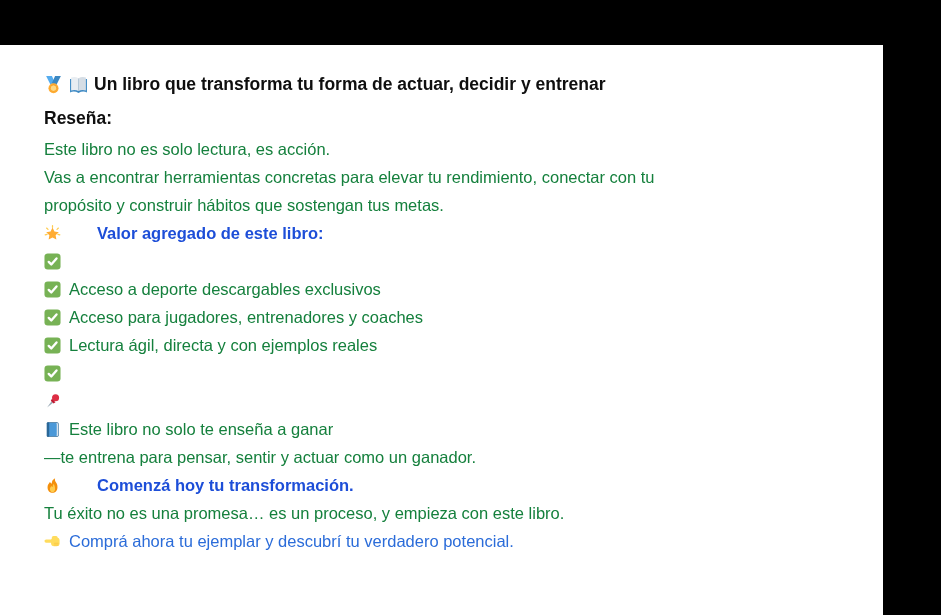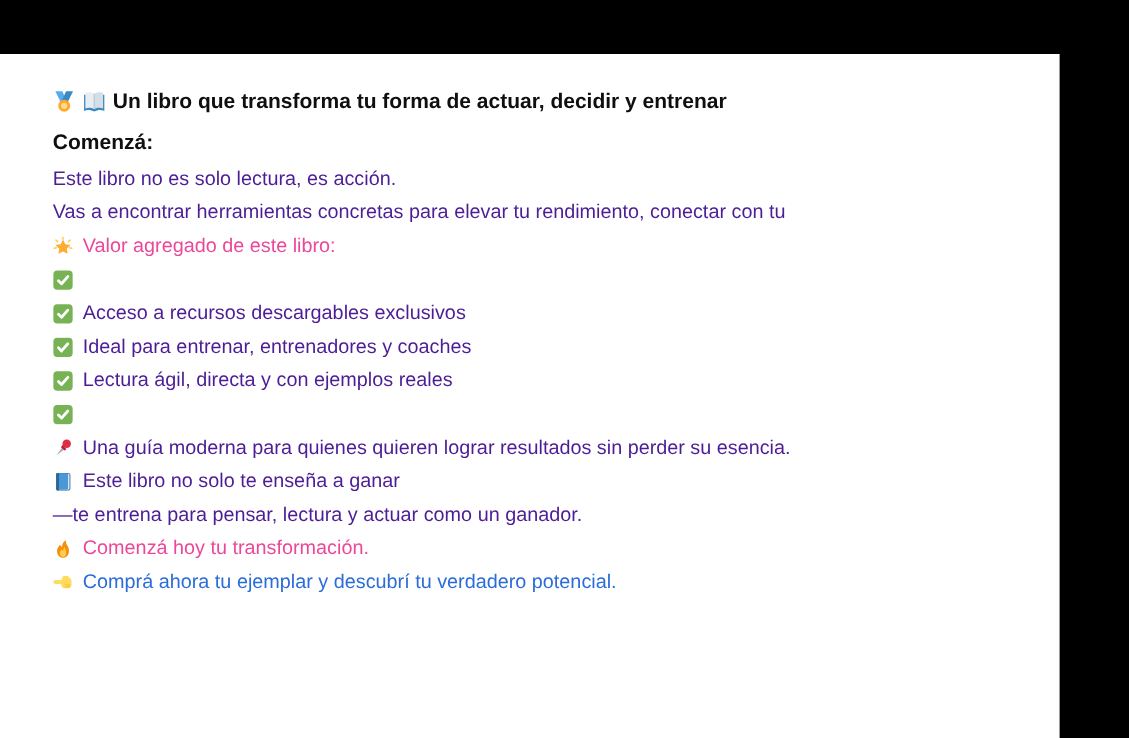--- a/index.html
+++ b/index.html
@@ -7,23 +7,23 @@
     width:941px;height:615px;position:relative;background:#000;
     font-family:"Liberation Sans","DejaVu Sans",sans-serif;
     overflow:hidden;
   }
   .top-bar{position:absolute;left:0;top:0;width:941px;height:45px;background:#000;}
   .right-bar{position:absolute;left:883px;top:0;width:58px;height:615px;background:#000;}
   .content{
     position:absolute;left:0;top:45px;width:883px;height:570px;background:#fff;
     box-sizing:border-box;padding:22px 21px 0 44px;overflow:hidden;
   }
-  .line{display:flex;align-items:center;height:28px;font-size:16.5px;color:#4c1d95;white-space:nowrap;}
+  .line{display:flex;align-items:center;height:28px;font-size:16.5px;color:#15803d;white-space:nowrap;}
   .line.heading{height:34px;font-size:17.5px;font-weight:700;color:#0f0f0f;}
-  .line.bold{font-weight:400;color:#ec4899;}
+  .line.bold{font-weight:700;color:#1d4ed8;gap:28px;}
   .line.link{color:#2b6cd9;cursor:pointer;}
   .icon{display:inline-flex;flex:0 0 auto;margin-right:8px;}
   .icon svg{width:17px;height:17px;display:block;}
   .line.heading .icon{margin-right:6px;}
   .line.heading .icon svg{width:19px;height:19px;}
 </style>
 </head>
 <body>
 
 <div class="top-bar"></div>
@@ -44,27 +44,30 @@
           <svg viewBox="0 0 36 36">
             <path fill="#3B88C3" d="M18 34c-5.5-3.2-11.5-3.2-16-1V7.5h32V33c-4.5-2.2-10.5-2.2-16 1z"></path>
             <path fill="#E8EDF2" d="M18 30.5c-4.2-2.6-9.3-3-14-1.1V4.8c4.7-1.9 9.8-1.4 14 1.2z"></path>
             <path fill="#D5DDE5" d="M18 30.5c4.2-2.6 9.3-3 14-1.1V4.8c-4.7-1.9-9.8-1.4-14 1.2z"></path>
             <path fill="#B8C4CE" d="M18 6v24.5l-.9-.55V5.5z"></path>
           </svg>
         </span>
         <span>Un libro que transforma tu forma de actuar, decidir y entrenar</span>
       </div>
       <div class="line heading">
-        <span>Comenzá:</span>
+        <span>Reseña:</span>
       </div>
       <div class="line body">
         <span>Este libro no es solo lectura, es acción.</span>
       </div>
       <div class="line body">
         <span>Vas a encontrar herramientas concretas para elevar tu rendimiento, conectar con tu</span>
+      </div>
+      <div class="line body">
+        <span>propósito y construir hábitos que sostengan tus metas.</span>
       </div>
       <div class="line bold">
         <span class="icon">
           <svg viewBox="0 0 36 36">
             <g stroke="#FFCC4D" stroke-width="2.6" stroke-linecap="round">
               <line x1="18" y1="1.5" x2="18" y2="5"></line>
               <line x1="5.5" y1="6.5" x2="8.5" y2="9.2"></line>
               <line x1="30.5" y1="6.5" x2="27.5" y2="9.2"></line>
               <line x1="2.5" y1="21" x2="6.5" y2="20"></line>
               <line x1="33.5" y1="21" x2="29.5" y2="20"></line>
@@ -82,30 +85,30 @@
           </svg>
         </span>
       </div>
       <div class="line body">
         <span class="icon">
           <svg viewBox="0 0 36 36">
             <rect x="1" y="1" width="34" height="34" rx="7" fill="#77B255"></rect>
             <path d="M10 18.8l5.4 5.4L26.5 11.6" fill="none" stroke="#fff" stroke-width="5" stroke-linecap="round" stroke-linejoin="round"></path>
           </svg>
         </span>
-        <span>Acceso a recursos descargables exclusivos</span>
+        <span>Acceso a deporte descargables exclusivos</span>
       </div>
       <div class="line body">
         <span class="icon">
           <svg viewBox="0 0 36 36">
             <rect x="1" y="1" width="34" height="34" rx="7" fill="#77B255"></rect>
             <path d="M10 18.8l5.4 5.4L26.5 11.6" fill="none" stroke="#fff" stroke-width="5" stroke-linecap="round" stroke-linejoin="round"></path>
           </svg>
         </span>
-        <span>Ideal para entrenar, entrenadores y coaches</span>
+        <span>Acceso para jugadores, entrenadores y coaches</span>
       </div>
       <div class="line body">
         <span class="icon">
           <svg viewBox="0 0 36 36">
             <rect x="1" y="1" width="34" height="34" rx="7" fill="#77B255"></rect>
             <path d="M10 18.8l5.4 5.4L26.5 11.6" fill="none" stroke="#fff" stroke-width="5" stroke-linecap="round" stroke-linejoin="round"></path>
           </svg>
         </span>
         <span>Lectura ágil, directa y con ejemplos reales</span>
       </div>
@@ -118,44 +121,46 @@
         </span>
       </div>
       <div class="line body">
         <span class="icon">
           <svg viewBox="0 0 36 36">
             <path fill="#99AAB5" d="M16 17.5l3.2 3.2L6.5 30.5z"></path>
             <circle cx="24.5" cy="10" r="7.5" fill="#DD2E44"></circle>
             <path fill="#BE1931" d="M16.8 12.2l7.5 7.5-4 2.3-5.8-5.8z"></path>
           </svg>
         </span>
-        <span>Una guía moderna para quienes quieren lograr resultados sin perder su esencia.</span>
       </div>
       <div class="line body">
         <span class="icon">
           <svg viewBox="0 0 36 36">
             <rect x="6" y="2.5" width="25" height="31" rx="3.5" fill="#2A6797"></rect>
             <rect x="8.5" y="4" width="21" height="28" rx="2" fill="#E8EDF2"></rect>
             <rect x="8.5" y="4" width="18.5" height="28" rx="2" fill="#4A98D8"></rect>
             <rect x="6" y="2.5" width="5" height="31" rx="2" fill="#2A6797"></rect>
           </svg>
         </span>
         <span>Este libro no solo te enseña a ganar</span>
       </div>
       <div class="line body">
-        <span>—te entrena para pensar, lectura y actuar como un ganador.</span>
+        <span>—te entrena para pensar, sentir y actuar como un ganador.</span>
       </div>
       <div class="line bold">
         <span class="icon">
           <svg viewBox="0 0 36 36">
             <path fill="#F4900C" d="M28.5 21.5C28.5 29 23.7 33.5 18 33.5S7.5 29 7.5 21.5c0-4.8 2.9-7.3 4.9-10.8 1.5 2 2.6 3 4.1 3.6C16 8.5 19.3 4.7 23.5 2.6c-1.1 4.2.4 6.8 2.4 9.8s2.6 5.4 2.6 9.1z"></path>
             <path fill="#FFCC4D" d="M23.5 25.3c0 4.4-2.5 6.7-5.5 6.7s-5.5-2.3-5.5-6.7c0-2.7 1.6-4.3 3-6.4.9 1.3 1.8 2 2.9 2.2-.1-2.7 1-5 2.6-6.6.4 2.8 2.5 5 2.5 10.8z"></path>
           </svg>
         </span>
         <span>Comenzá hoy tu transformación.</span>
+      </div>
+      <div class="line body">
+        <span>Tu éxito no es una promesa… es un proceso, y empieza con este libro.</span>
       </div>
       <div class="line link">
         <span class="icon">
           <svg viewBox="0 0 36 36">
             <rect x="15" y="9.5" width="18" height="18.5" rx="6.5" fill="#FFDC5D"></rect>
             <rect x="1" y="13.5" width="21" height="7" rx="3.5" fill="#FFDC5D"></rect>
             <rect x="16.5" y="6.5" width="12.5" height="7" rx="3.5" fill="#FFDC5D"></rect>
             <rect x="21" y="20.5" width="10" height="2.4" rx="1.2" fill="#F9C23C" opacity="0.7"></rect>
             <rect x="21" y="24.2" width="10" height="2.4" rx="1.2" fill="#F9C23C" opacity="0.7"></rect>
           </svg>

